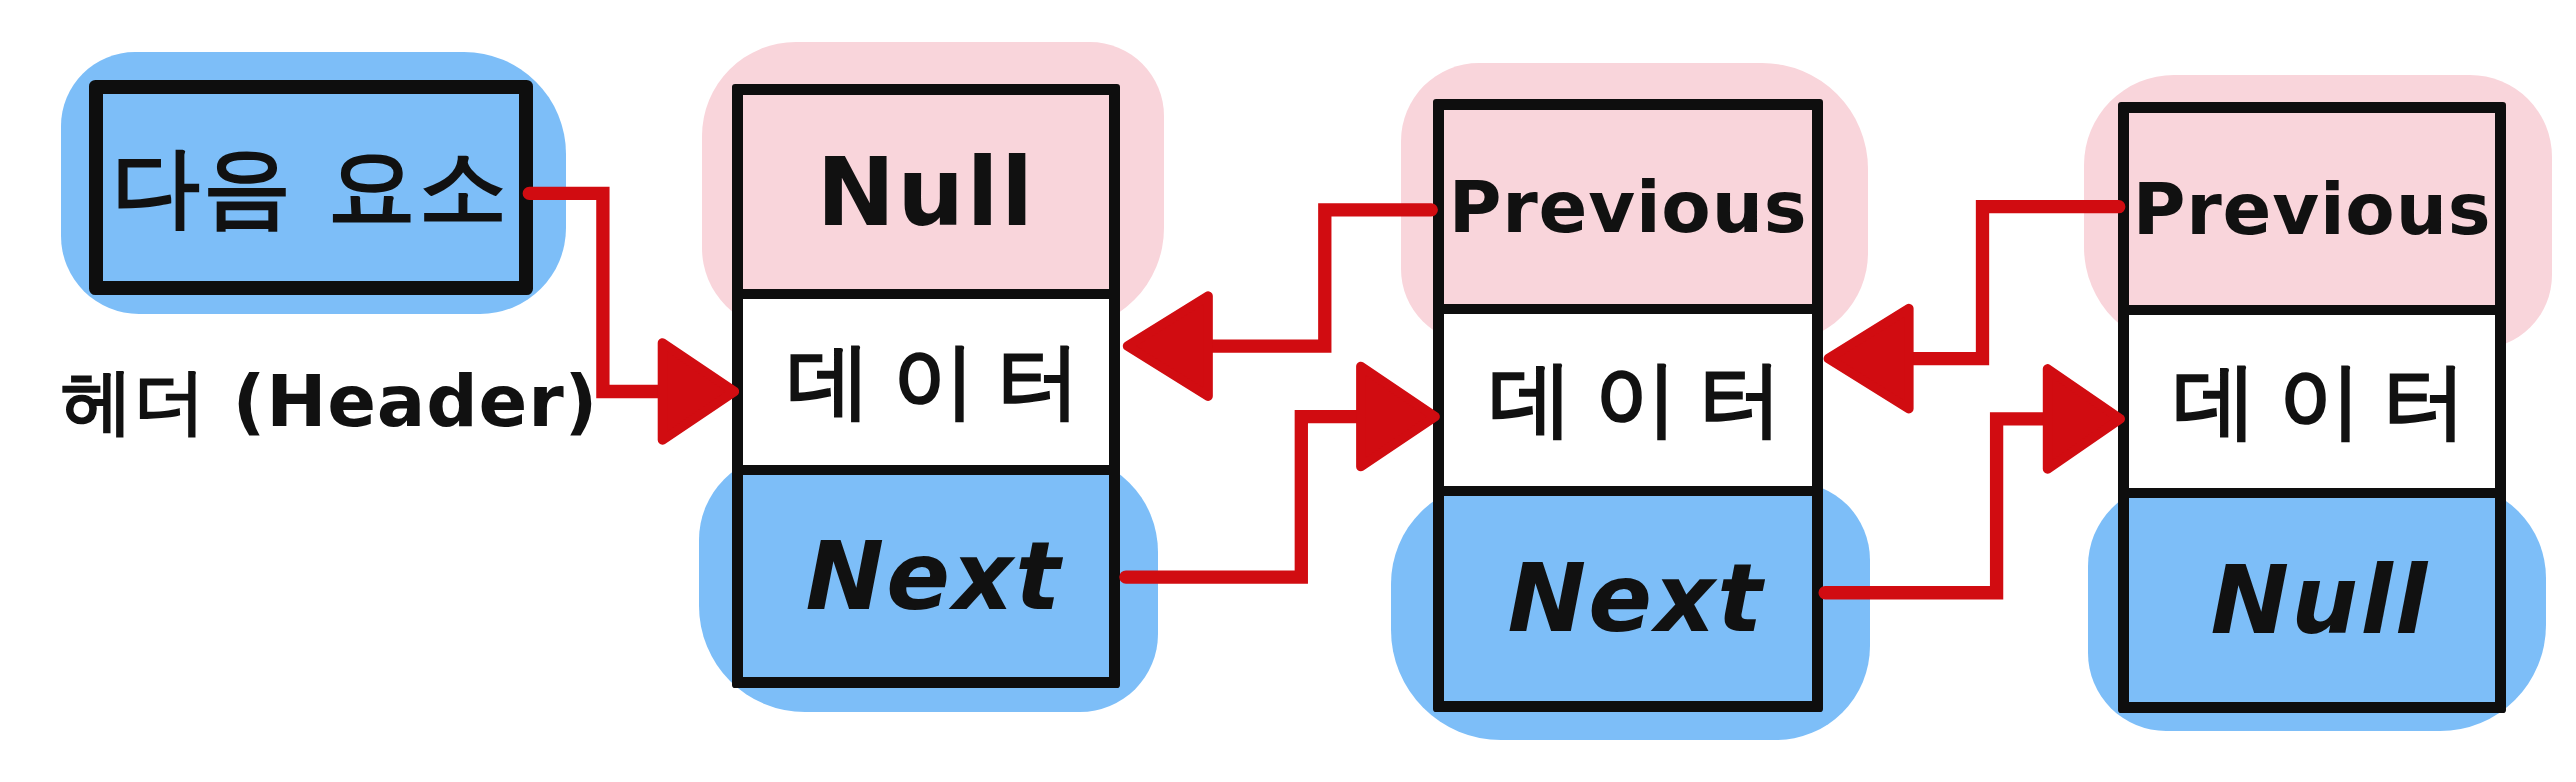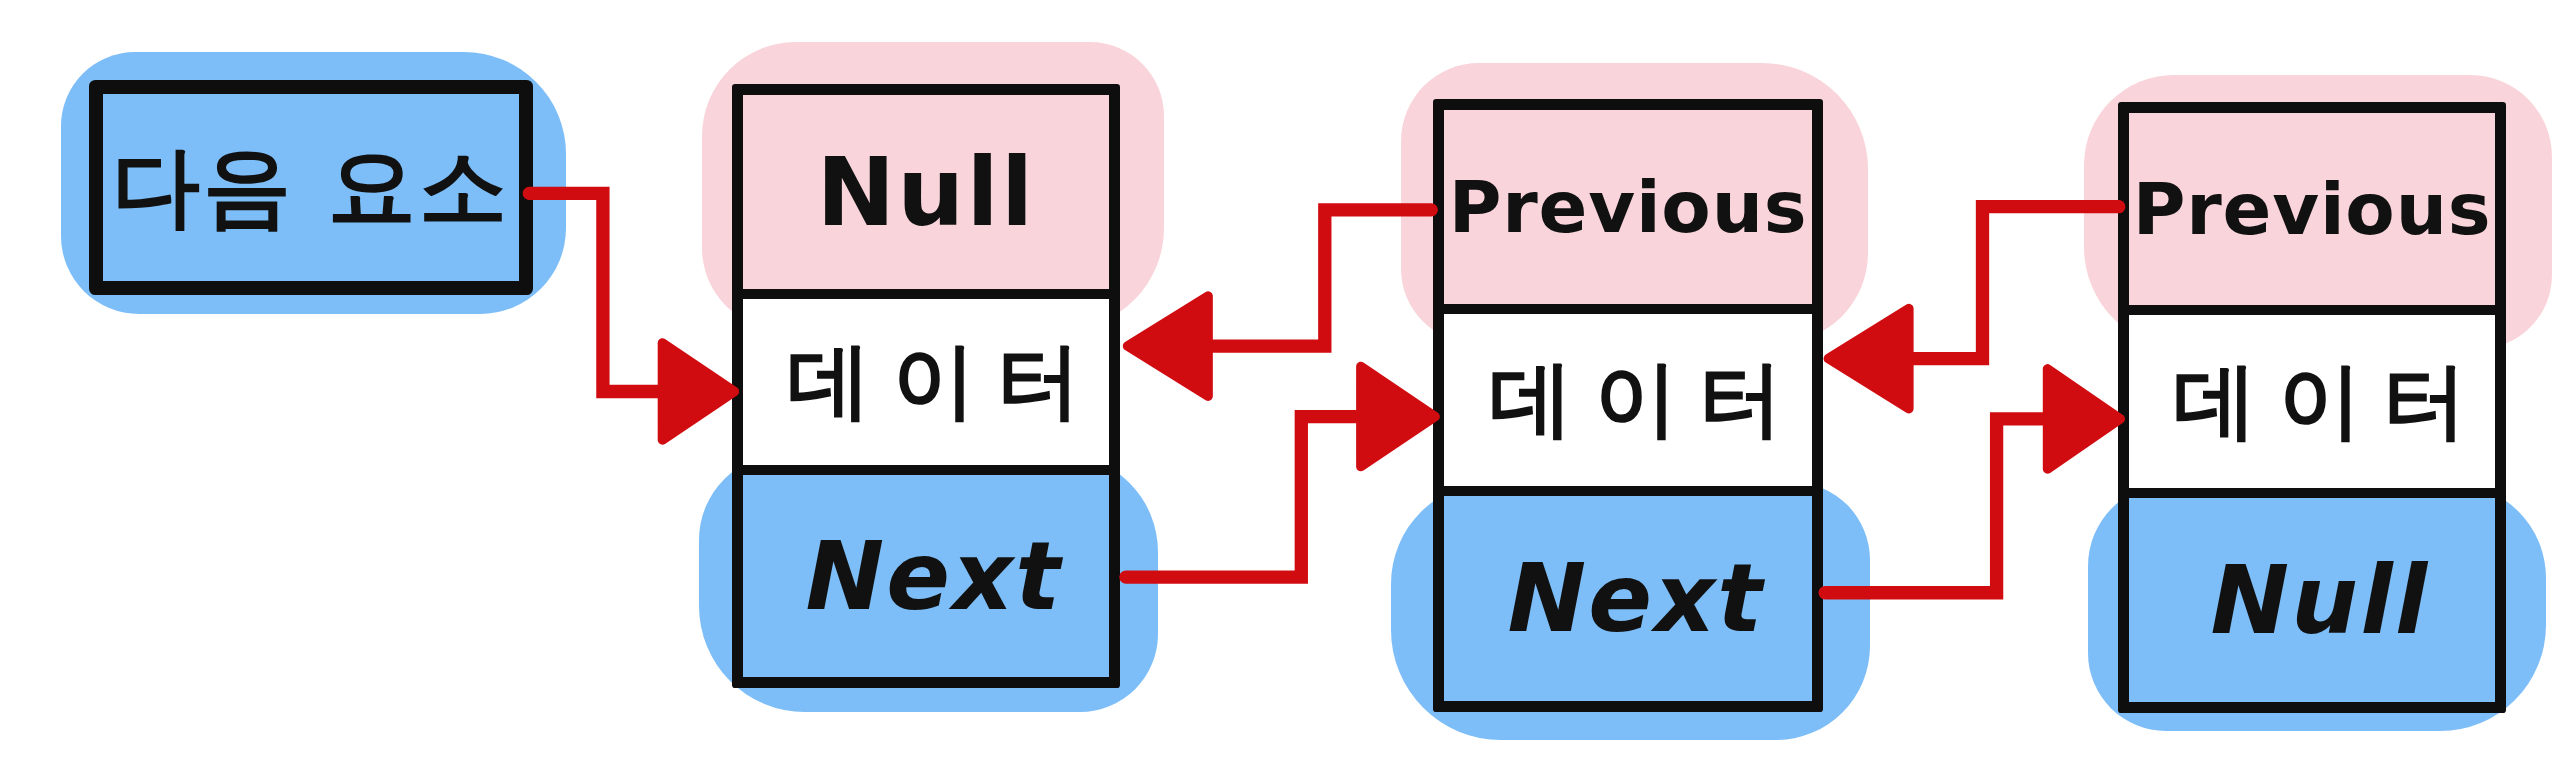--- a/index.html
+++ b/index.html
@@ -90,20 +90,21 @@
   <div class="blob pink" style="left:702px;top:42px;width:462px;height:288px;border-radius:94px 74px 102px 82px;"></div>
   <div class="blob blue" style="left:699px;top:454px;width:459px;height:258px;border-radius:86px 98px 78px 106px;"></div>
   <div class="blob pink" style="left:1401px;top:63px;width:467px;height:280px;border-radius:78px 106px 90px 74px;"></div>
   <div class="blob blue" style="left:1391px;top:482px;width:479px;height:258px;border-radius:102px 78px 94px 110px;"></div>
   <div class="blob pink" style="left:2084px;top:75px;width:468px;height:274px;border-radius:90px 82px 74px 102px;"></div>
   <div class="blob blue" style="left:2088px;top:484px;width:458px;height:247px;border-radius:82px 94px 106px 78px;"></div>
 
   <div class="header-box">
     <span class="header-label">다음 요소</span>
   </div>
+  <div class="header-caption">헤더 (Header)</div>
 
   <div class="node" style="left:732px;top:84px;width:388px;height:604px;">
     <div class="row pink" style="height:194px;">
       <span class="lbl en">Null</span>
     </div>
     <div class="row white" style="height:176px;">
       <span class="lbl ko">데이터</span>
     </div>
     <div class="row blue" style="flex:1;">
       <span class="lbl en">Next</span>

